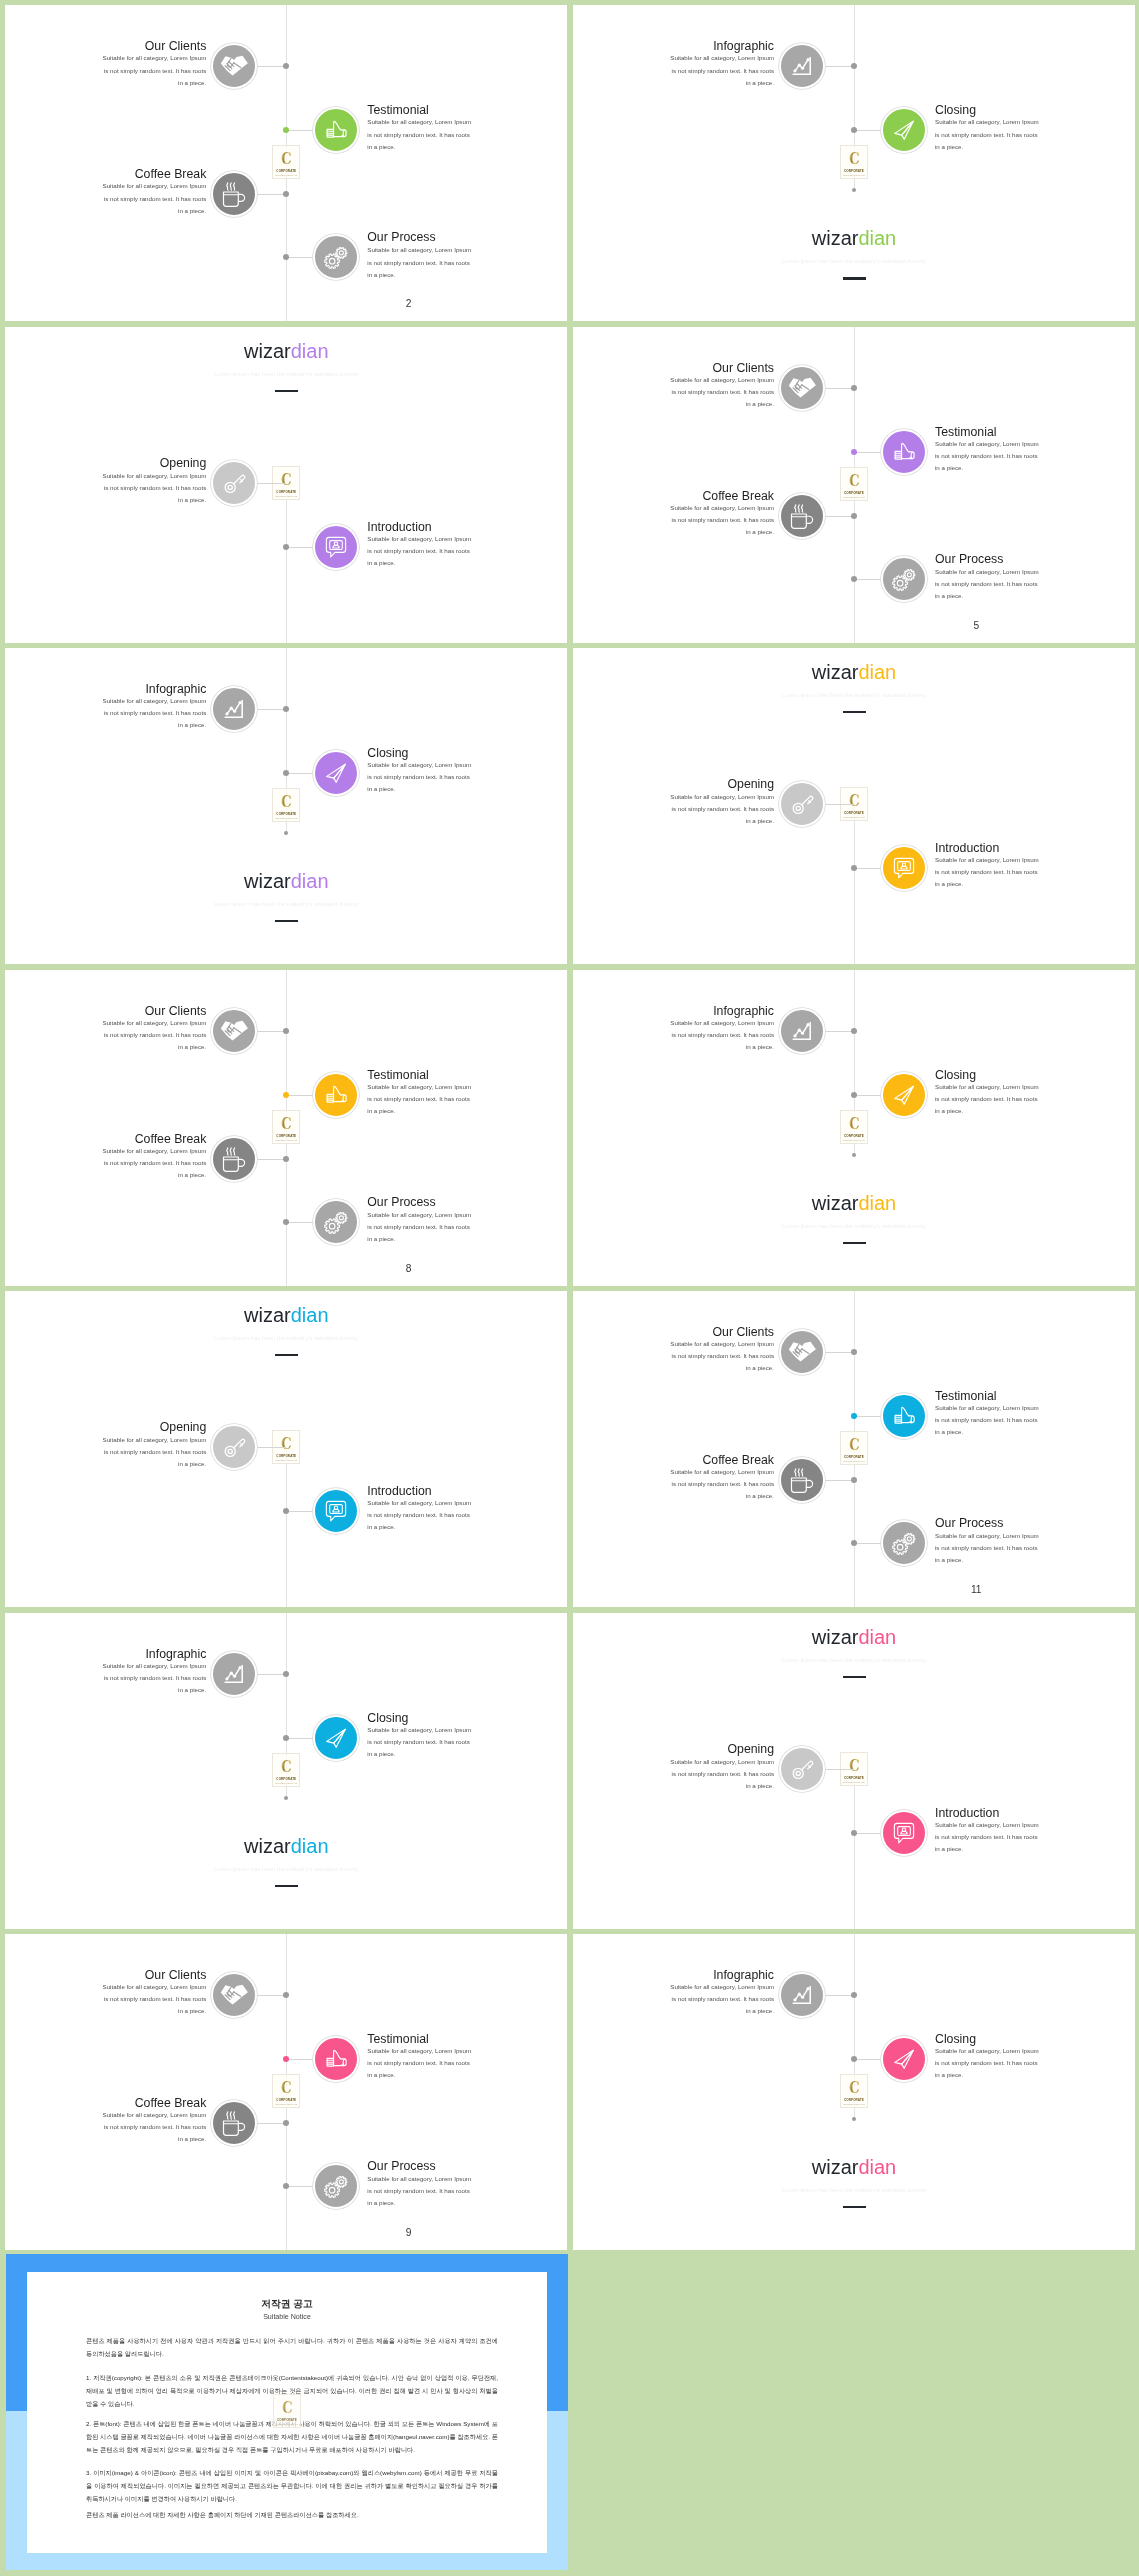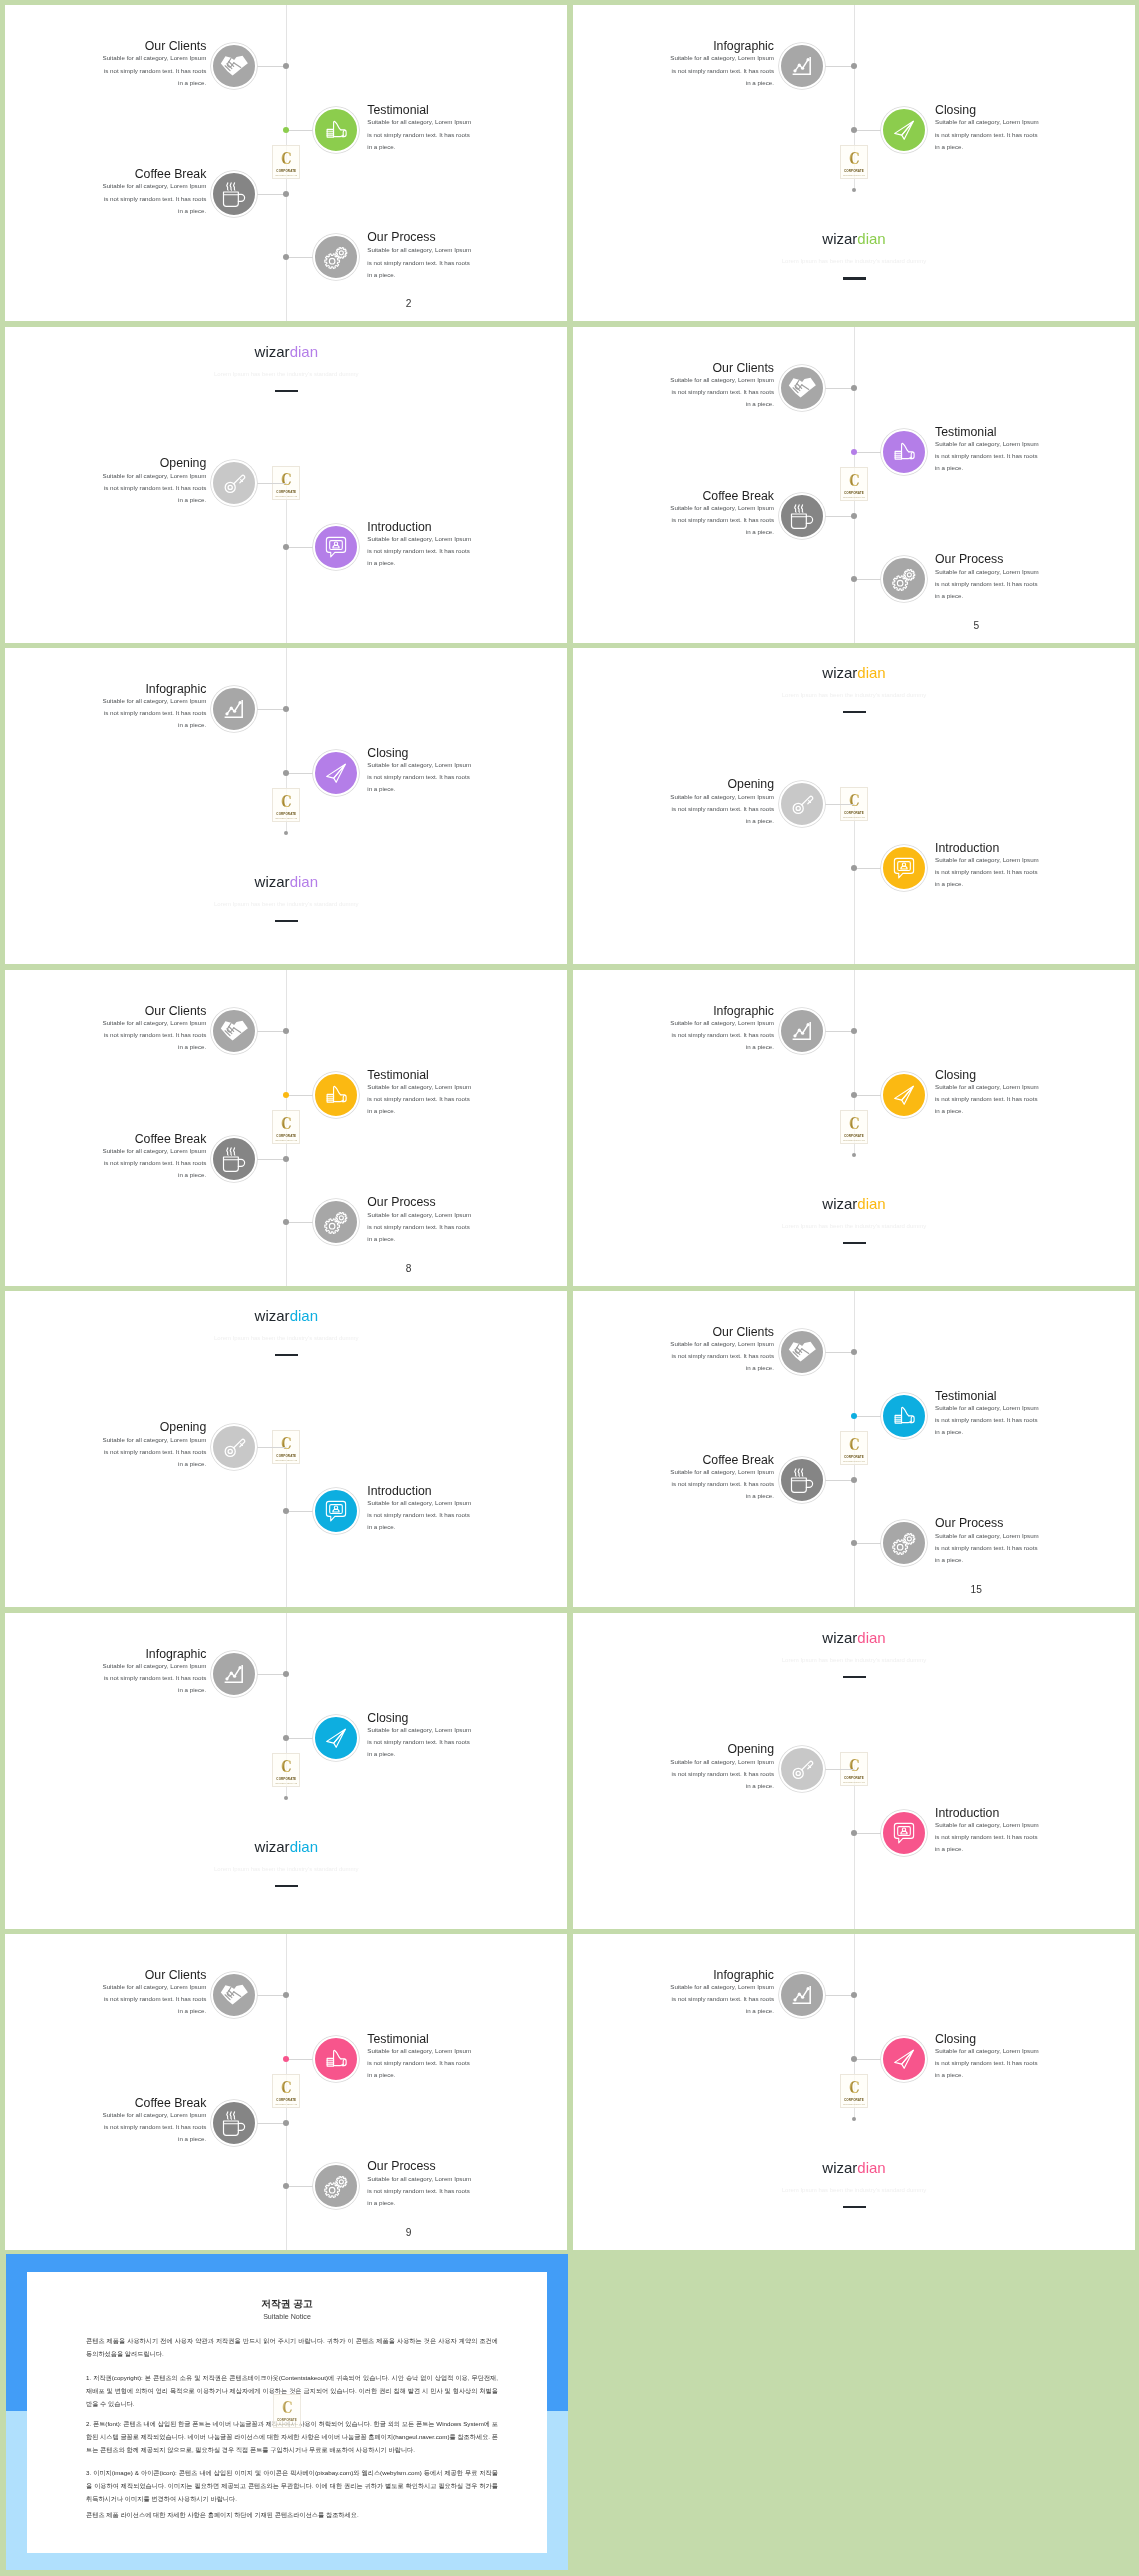--- a/index.html
+++ b/index.html
@@ -26,21 +26,21 @@
   .mark{position:absolute;width:28px;height:34px;border:0.9px solid #ece7dc;box-sizing:border-box;background:rgba(255,253,247,0.75);}
   .mark .c{position:absolute;left:0;right:0;top:2.5px;text-align:center;font-family:"DejaVu Serif",serif;
            font-weight:bold;font-size:17px;line-height:19.6px;letter-spacing:-0.9px;
            background:linear-gradient(103deg,#6d5210 0%,#caa944 14%,#f0e0a4 26%,#9c7c22 42%,#e3cb7b 58%,#8d6d18 76%,#c9a943 100%);
            -webkit-background-clip:text;background-clip:text;color:transparent;
            transform:scaleX(0.78);}
   .mark .w1{position:absolute;left:0;right:0;top:23.6px;text-align:center;font-size:3px;letter-spacing:0.1px;color:#6a5518;font-weight:bold;line-height:3.6px;}
   .mark .w2{position:absolute;left:0;right:0;top:28px;text-align:center;font-size:2px;letter-spacing:0.04px;color:#bdb089;line-height:2.7px;white-space:nowrap;overflow:hidden;}
   
   .wm{position:absolute;text-align:center;}
-  .wm .big{font-size:15px;color:#22282e;font-weight:400;line-height:21.4px;}
+  .wm .big{font-size:20px;color:#22282e;font-weight:400;line-height:21.4px;}
   .wm .sub{font-size:6px;color:#efefef;line-height:7.1px;margin-top:8.5px;}
   .wm .bar{width:23px;height:2.7px;background:#22282e;margin:11.6px auto 0;}
 
   
   .cslide{background:#429df7;}
   .cp-bg{position:absolute;left:0;top:0;width:562px;height:316px;background:#429df7;}
   .cp-bg2{position:absolute;left:0;top:157px;width:562px;height:159px;background:#b0e0fd;}
   .cp-card{position:absolute;left:21px;top:18px;width:520px;height:281px;background:#fff;}
   .cp-t1{position:absolute;left:0;right:0;top:27px;text-align:center;font-size:9.8px;font-weight:bold;color:#2b2b2b;line-height:10.7px;}
   .cp-t2{position:absolute;left:0;right:0;top:41px;text-align:center;font-size:7.1px;color:#444;line-height:9px;}
@@ -695,21 +695,21 @@
             <circle cx="33.0" cy="17.0" r="3.4"></circle>
           </g>
         </svg>
       </div>
 <div class="ttl" style="left:362px;top:225px;">Our Process</div>
       <div class="bdy" style="left:362px;top:239px;">
         <div>Suitable for all category, Lorem  Ipsum</div>
         <div>is not simply random  text. It has roots</div>
         <div>in a piece.</div>
       </div>
-<div class="pgnum" style="left:397px;top:294px;width:12.5px;text-align:center;">15</div>
+<div class="pgnum" style="left:397px;top:294px;width:12.5px;text-align:center;">11</div>
 </div>
 <div class="slide" style="left:5.3px;top:1613px;">
 <div class="spine" style="left:281px;top:0;height:185px;"></div>
 <div class="mark" style="left:267px;top:140px;">
         <div class="c">C</div>
         <div class="w1">CORPORATE</div>
         <div class="w2">BUSINESS  TEMPLATE</div>
       </div>
 <div class="hline" style="left:252px;top:61px;width:29px;"></div>
 <div class="node" style="left:278px;top:58px;"></div>

